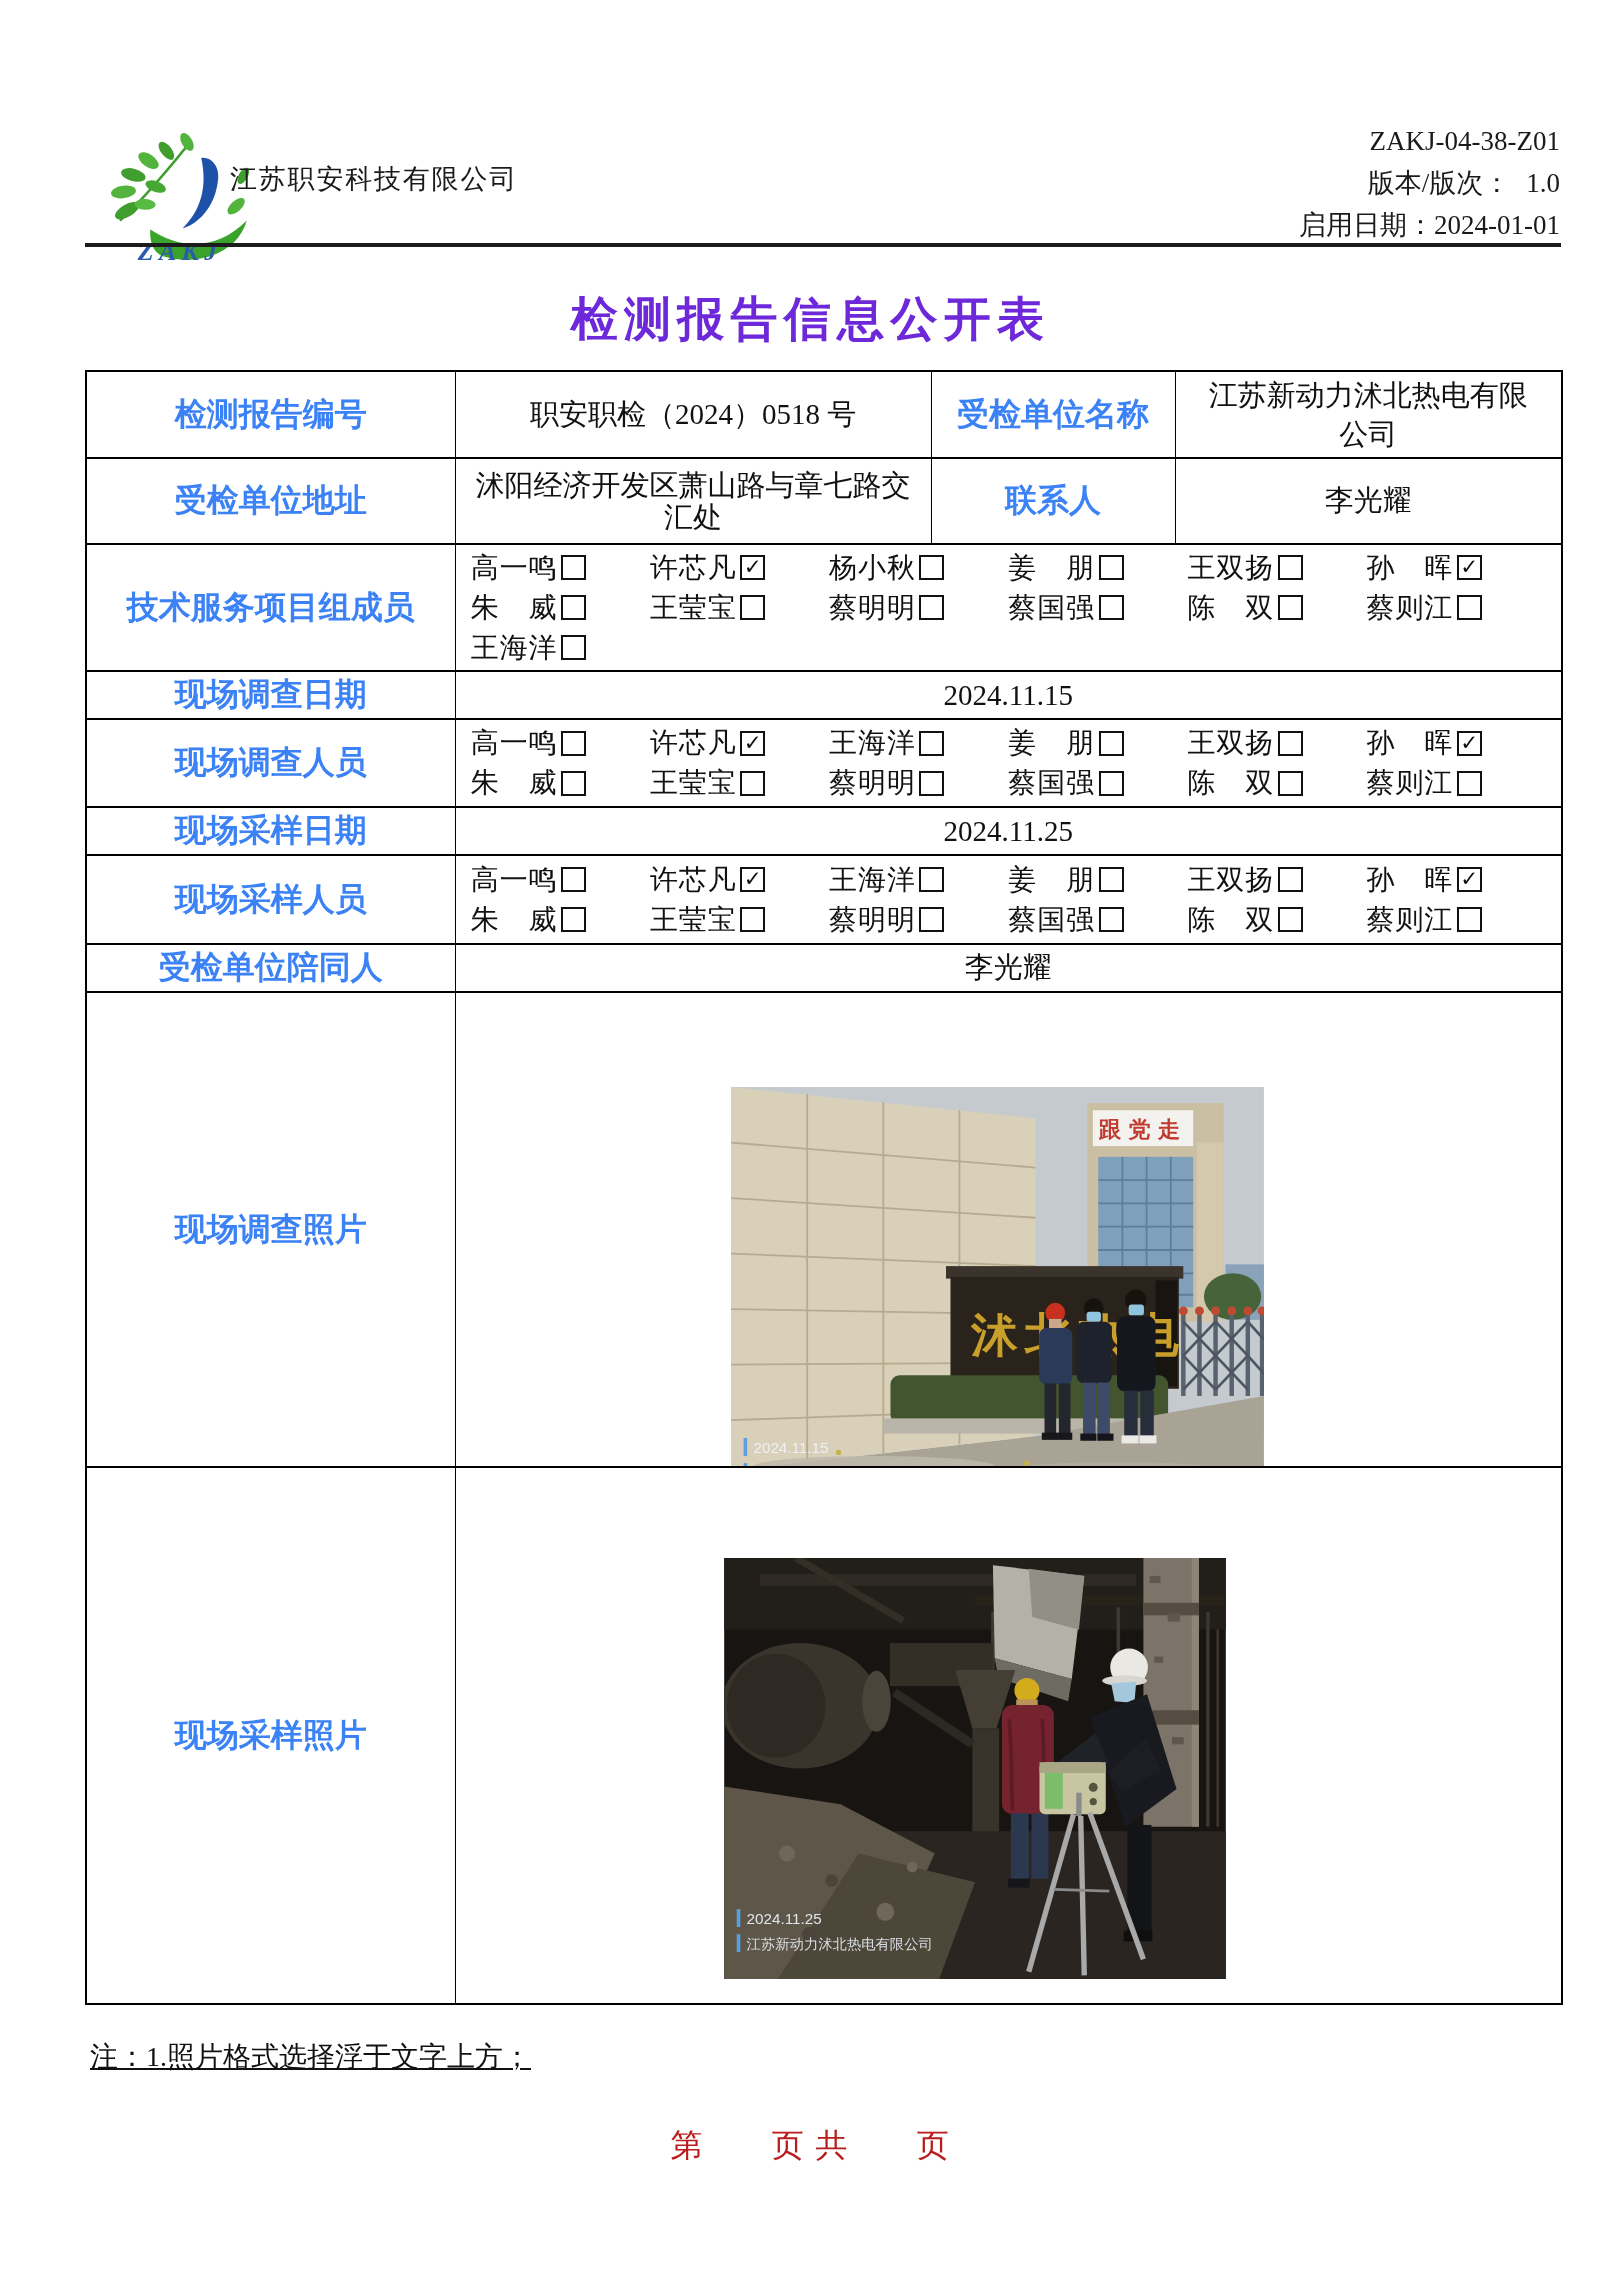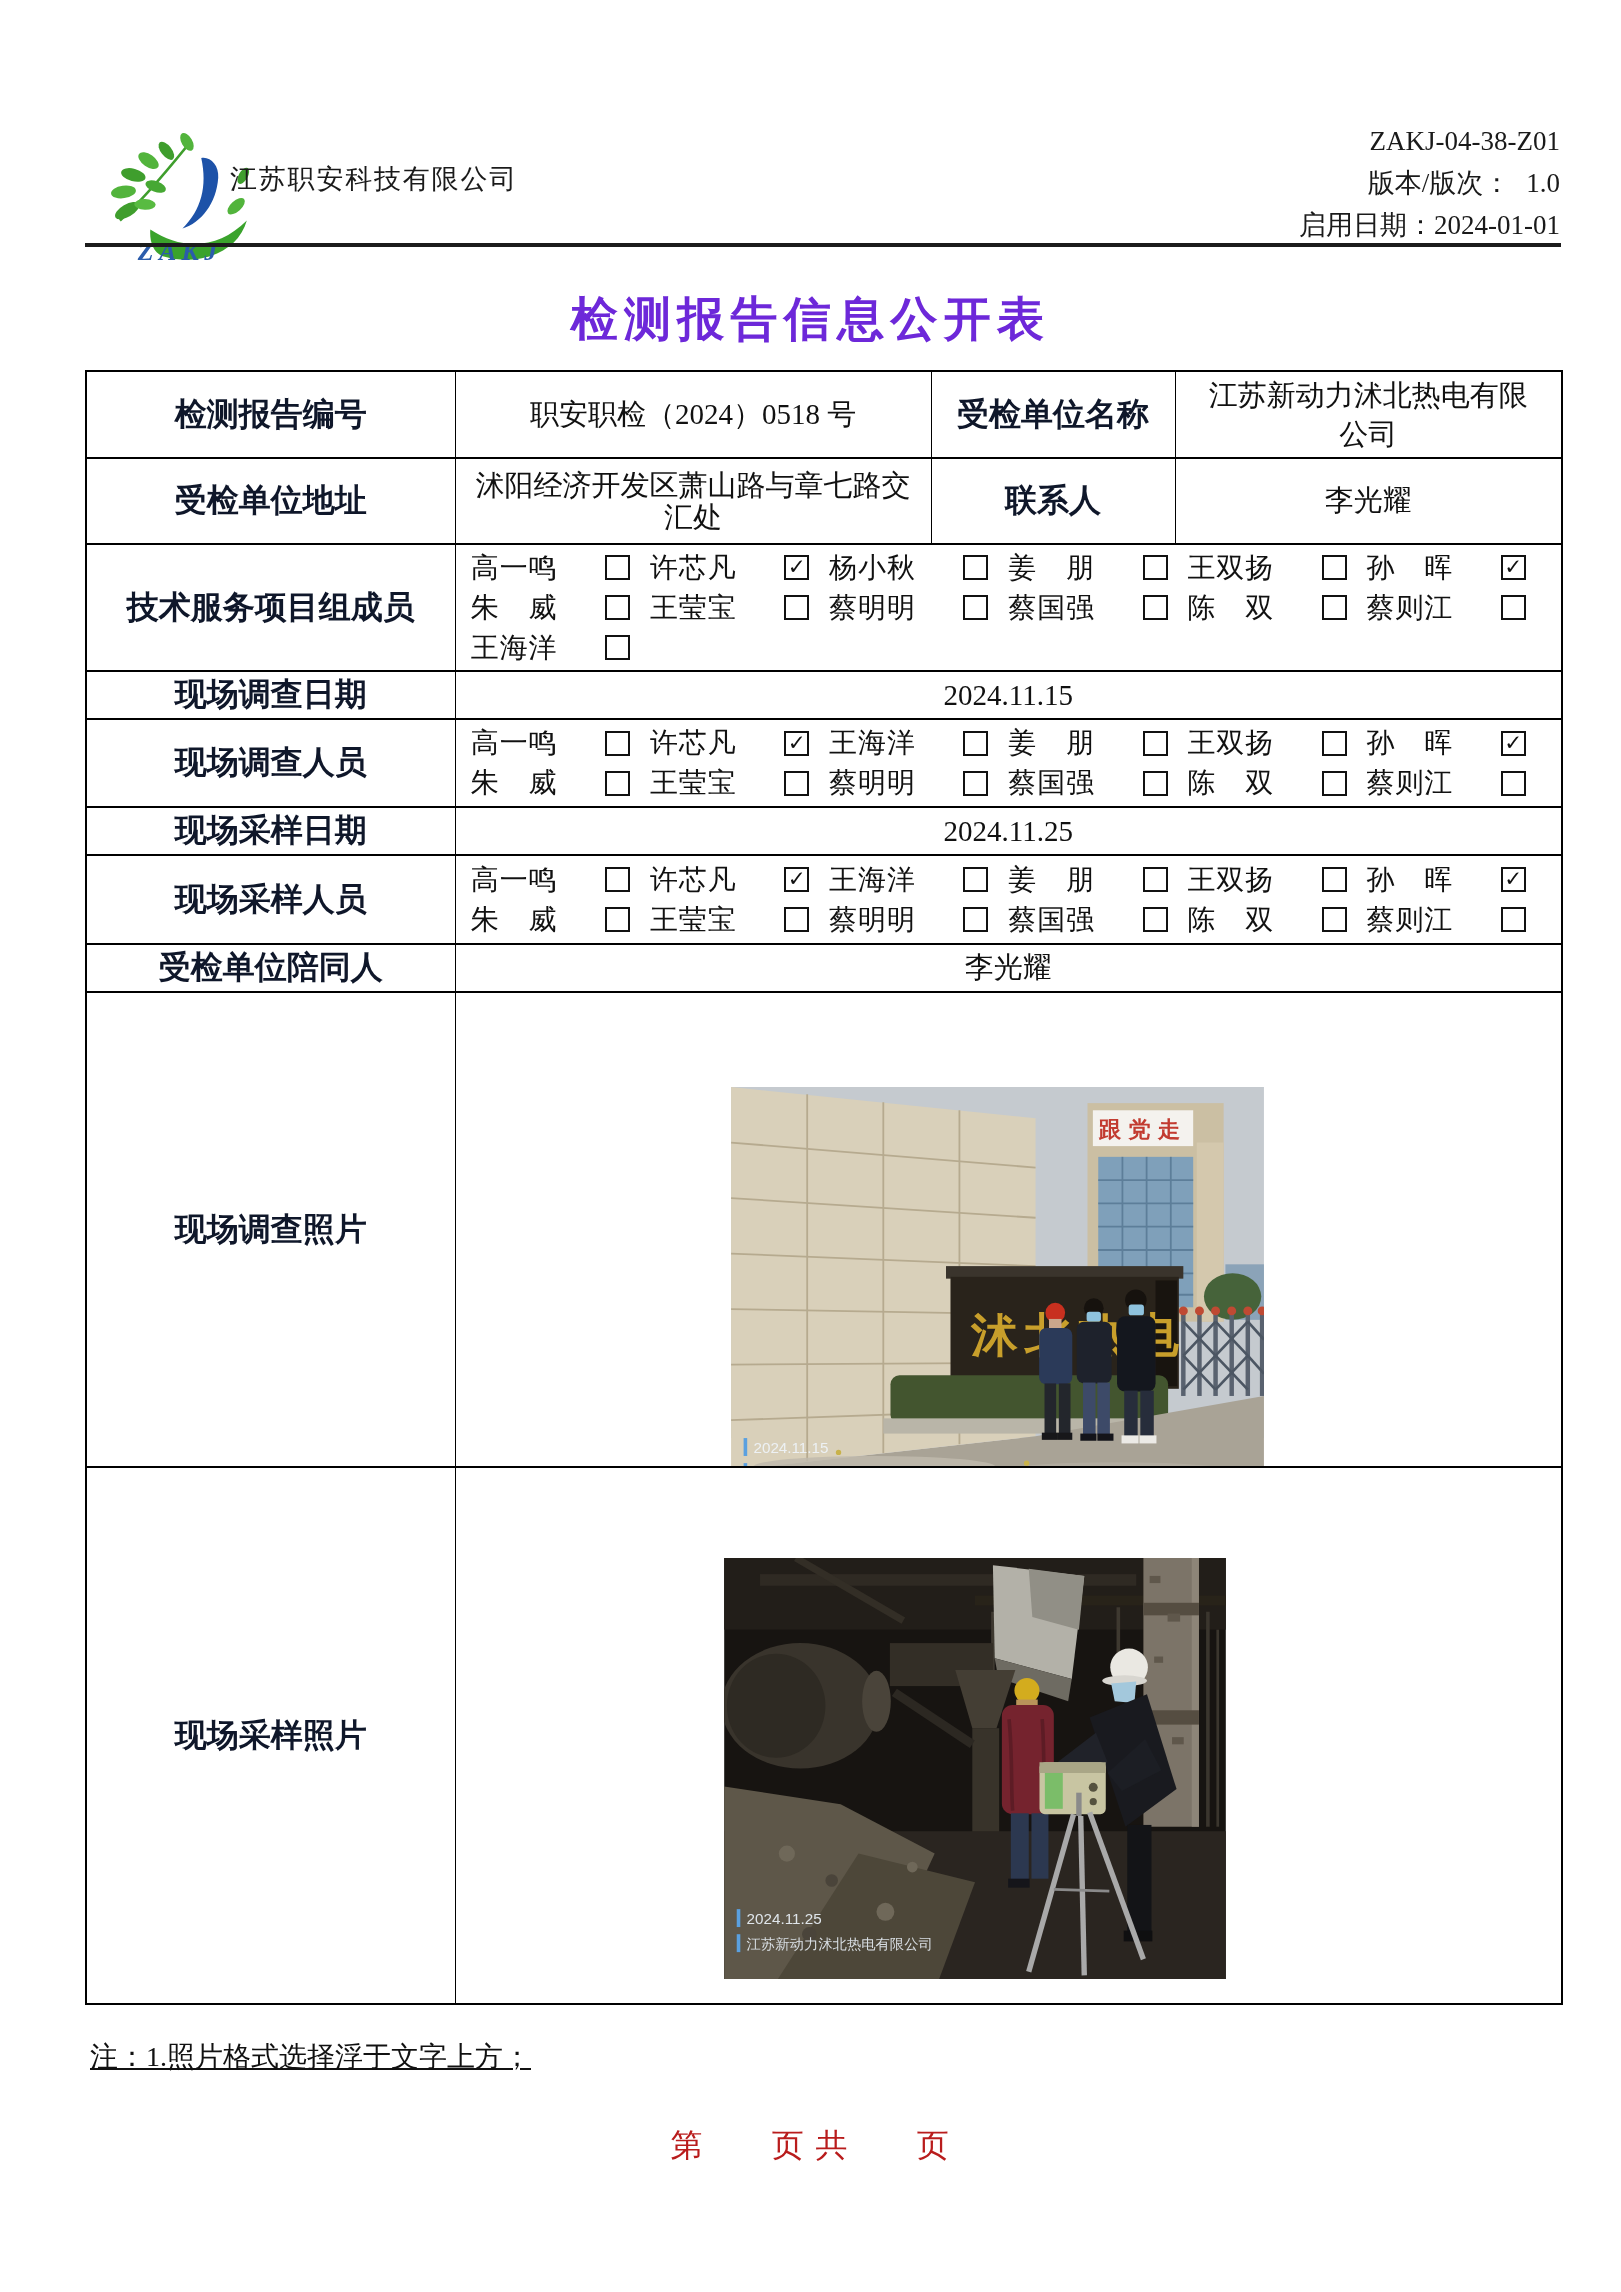--- a/index.html
+++ b/index.html
@@ -15,30 +15,30 @@
   
   .doc-title{position:absolute;left:0;top:288px;width:1621px;text-align:center;
              font-family:"Liberation Sans","DejaVu Sans",sans-serif;font-weight:bold;
              font-size:47px;letter-spacing:6.3px;color:#6d28d9;}
   
   table.main{position:absolute;left:85px;top:370px;width:1476px;border-collapse:collapse;table-layout:fixed;}
   table.main td{border:1.8px solid #000;border-top-width:2.7px;border-bottom-width:2.7px;
                 vertical-align:middle;overflow:hidden;}
   table.main{border:2.7px solid #000;}
   td.lbl{font-family:"Liberation Sans","DejaVu Sans",sans-serif;font-weight:bold;
-         font-size:32px;text-align:center;color:#0f172a;}
+         font-size:32px;text-align:center;color:#3b82f6;}
   td.val{font-size:29px;text-align:center;color:#111;}
   td.val.addr{padding:0 10.7px;line-height:32px;}
   td.val.org{padding:0 23px;line-height:39px;}
   td.members{vertical-align:middle;text-align:left;}
   .member-grid{display:grid;grid-template-columns:repeat(6,1fr);align-items:center;
                height:40px;padding:0 14.3px;}
   .member-line{display:flex;align-items:center;height:40px;padding:0 14.3px;}
   .member-inline{display:flex;justify-content:center;align-items:center;gap:16px;height:100%;}
-  .member{display:flex;align-items:center;white-space:nowrap;font-size:28px;color:#111;gap:44px;}
+  .member{display:flex;align-items:center;white-space:nowrap;font-size:28px;color:#111;}
   .member-name{letter-spacing:0.9px;}
   .cbox{display:inline-block;width:25px;height:25px;box-sizing:border-box;border:2.7px solid #111;
         margin-left:3.6px;text-align:center;line-height:19px;font-size:21.5px;font-weight:bold;
         font-family:"DejaVu Sans","Liberation Sans",sans-serif;color:#111;}
   td.photo-cell{vertical-align:top;}
   .photo-box{background:#fff;}
   .photo-box svg{display:block;}
   
   .note{position:absolute;left:90px;top:2038px;font-size:28px;color:#111;text-decoration:underline;}
   .page-footer{position:absolute;left:0;top:2124px;width:1621px;text-align:center;

